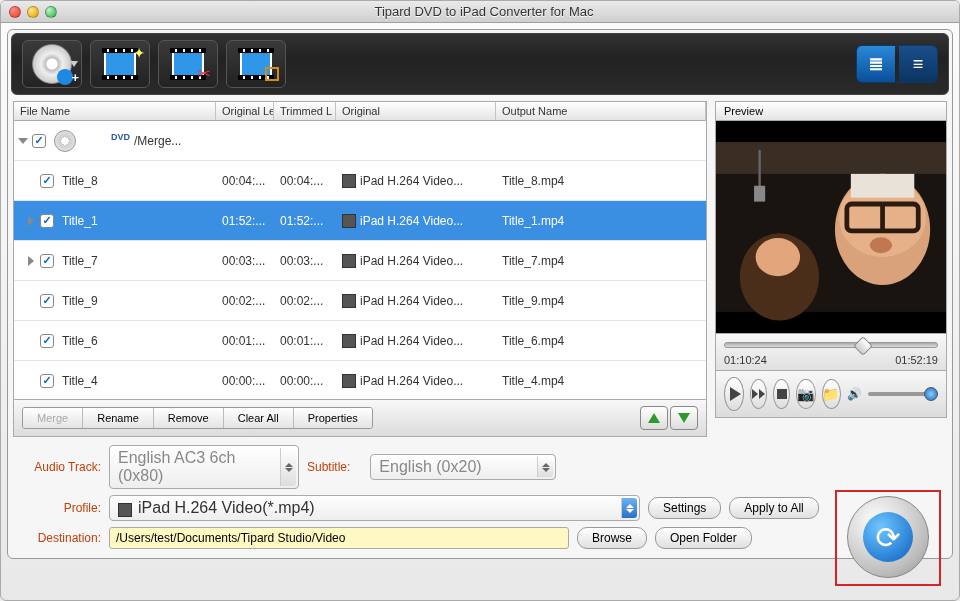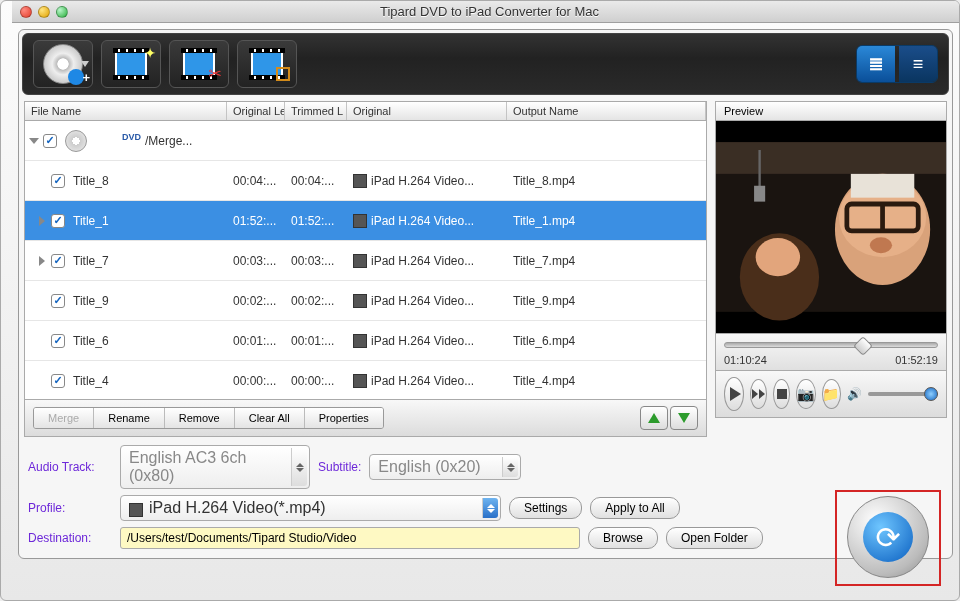--- a/index.html
+++ b/index.html
@@ -1,17 +1,17 @@
 <!DOCTYPE html>
 <html><head>
 <meta charset="utf-8">
 <style>
 * { box-sizing: border-box; margin: 0; padding: 0; }
 body { font-family: "Lucida Grande", Arial, sans-serif; font-size: 12px; background: #ededed; }
-.window { width: 960px; height: 601px; background: linear-gradient(#fcfcfc,#e8e8e8); border: 1px solid #aaa; border-radius: 6px; overflow: hidden; position: relative; padding-left: 11px; }
+.window { width: 960px; height: 601px; background: linear-gradient(#fcfcfc,#e8e8e8); border: 1px solid #aaa; border-radius: 6px; overflow: hidden; position: relative; }
 .titlebar { height: 22px; background: linear-gradient(#eaeaea,#cfcfcf); border-bottom: 1px solid #9f9f9f; display: flex; align-items: center; padding: 0 8px; }
 .traffic { display: flex; gap: 6px; margin-right: 10px; }
 .traffic span { width: 12px; height: 12px; border-radius: 50%; border: 1px solid rgba(0,0,0,.25); }
 .red { background: radial-gradient(circle at 30% 30%, #ff8a80, #e33e2b); }
 .yellow { background: radial-gradient(circle at 30% 30%, #ffe57f, #e1a100); }
 .green { background: radial-gradient(circle at 30% 30%, #b9f6ca, #27ae3a); }
 .title { flex: 1; text-align: center; font-size: 13px; color: #333; text-shadow: 0 1px 0 #fff; padding-right: 50px; }
 .chrome { margin: 6px; border: 1px solid #999; border-radius: 6px; background: #f6f6f6; padding: 3px; }
 .toolbar { background: linear-gradient(#333,#222 40%,#2a2a2a); border: 1px solid #444; border-radius: 6px; height: 62px; display: flex; align-items: center; padding: 0 10px; }
 .tb-group { display: flex; gap: 8px; }
@@ -66,21 +66,21 @@
 .ctrl{width:30px;height:30px;border:1px solid #999;border-radius:50%;background:linear-gradient(#fff,#ddd);display:flex;align-items:center;justify-content:center;cursor:pointer;}
 .ctrl.play{width:34px;height:34px;}
 .playicon{width:0;height:0;border-top:7px solid transparent;border-bottom:7px solid transparent;border-left:11px solid #444;margin-left:3px;}
 .fficon{display:flex;gap:1px;} .fficon i{width:0;height:0;border-top:5px solid transparent;border-bottom:5px solid transparent;border-left:6px solid #444;}
 .stopicon{width:10px;height:10px;background:#444;}
 .vol{display:flex;align-items:center;gap:6px;margin-left:auto;}
 .volslider{width:70px;height:4px;background:#999;border-radius:2px;position:relative;}
 .volthumb{position:absolute;right:0;top:-5px;width:14px;height:14px;background:radial-gradient(#8ecfff,#1565c0);border:1px solid #555;border-radius:50%;}
 .bottom{margin:8px 6px 0;}
 .formrow{display:flex;align-items:center;gap:8px;margin:6px 0;font-size:12px;}
-.formrow label{width:84px;color:#6d28d9;}
+.formrow label{width:84px;text-align:right;color:#c2410c;}
 .macselect{background:linear-gradient(#fff,#eee);border:1px solid #aaa;border-radius:4px;padding:3px 20px 3px 8px;font-size:16px;color:#888;position:relative;display:flex;align-items:flex-end;}
 .macselect.active{color:#333;}
 .macselect .updown{position:absolute;right:2px;top:2px;bottom:2px;width:16px;background:linear-gradient(#fff,#ddd);border-left:1px solid #ccc;border-radius:0 3px 3px 0;display:flex;flex-direction:column;align-items:center;justify-content:center;}
 .macselect .updown i{width:0;height:0;border-left:4px solid transparent;border-right:4px solid transparent;}
 .macselect .updown .u{border-bottom:4px solid #666;margin-bottom:1px;}
 .macselect .updown .d{border-top:4px solid #666;}
 .macselect.blue .updown{background:linear-gradient(#6eb4f0,#2a70c8);}
 .macselect.blue .updown i{border-bottom-color:#fff;border-top-color:#fff;}
 .macinput{background:#fef9c3;border:1px solid #aaa;border-radius:3px;padding:3px 6px;font-size:12px;flex:1;}
 .macbtn{background:linear-gradient(#fff,#e0e0e0);border:1px solid #999;border-radius:10px;padding:3px 14px;font-size:12px;cursor:pointer;}
@@ -359,31 +359,31 @@
       <div class="formrow">
         <label>Audio Track:</label>
         <div class="macselect" style="width:190px;">
             <span>English AC3 6ch (0x80)</span>
             <span class="updown">
               <i class="u"></i>
               <i class="d"></i>
             </span>
           </div>
         <label style="width:auto;">Subtitle:</label>
-        <div class="macselect" style="width:152px;">
+        <div class="macselect" style="width:186px;margin-left:12px;">
             <span>English (0x20)</span>
             <span class="updown">
               <i class="u"></i>
               <i class="d"></i>
             </span>
           </div>
       </div>
       <div class="formrow">
         <label>Profile:</label>
-        <div class="macselect active blue" style="width:381px;">
+        <div class="macselect active blue" style="width:531px;">
             <span class="profico" style="margin-right:6px;"></span>
             <span>iPad H.264 Video(*.mp4)</span>
             <span class="updown">
               <i class="u"></i>
               <i class="d"></i>
             </span>
           </div>
         <button class="macbtn">Settings</button>
         <button class="macbtn">Apply to All</button>
       </div>

